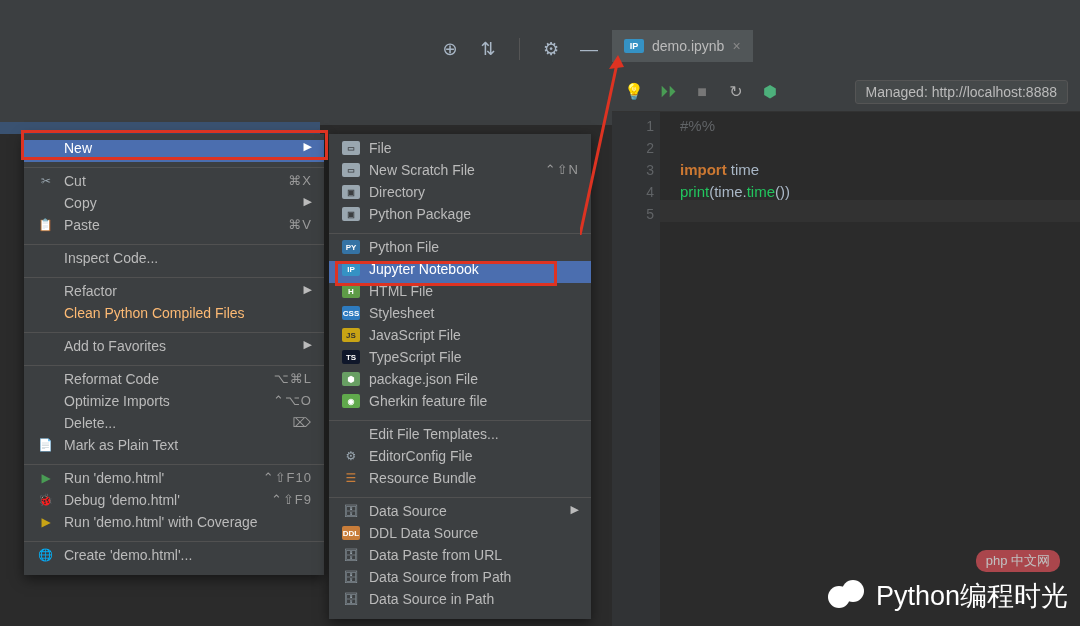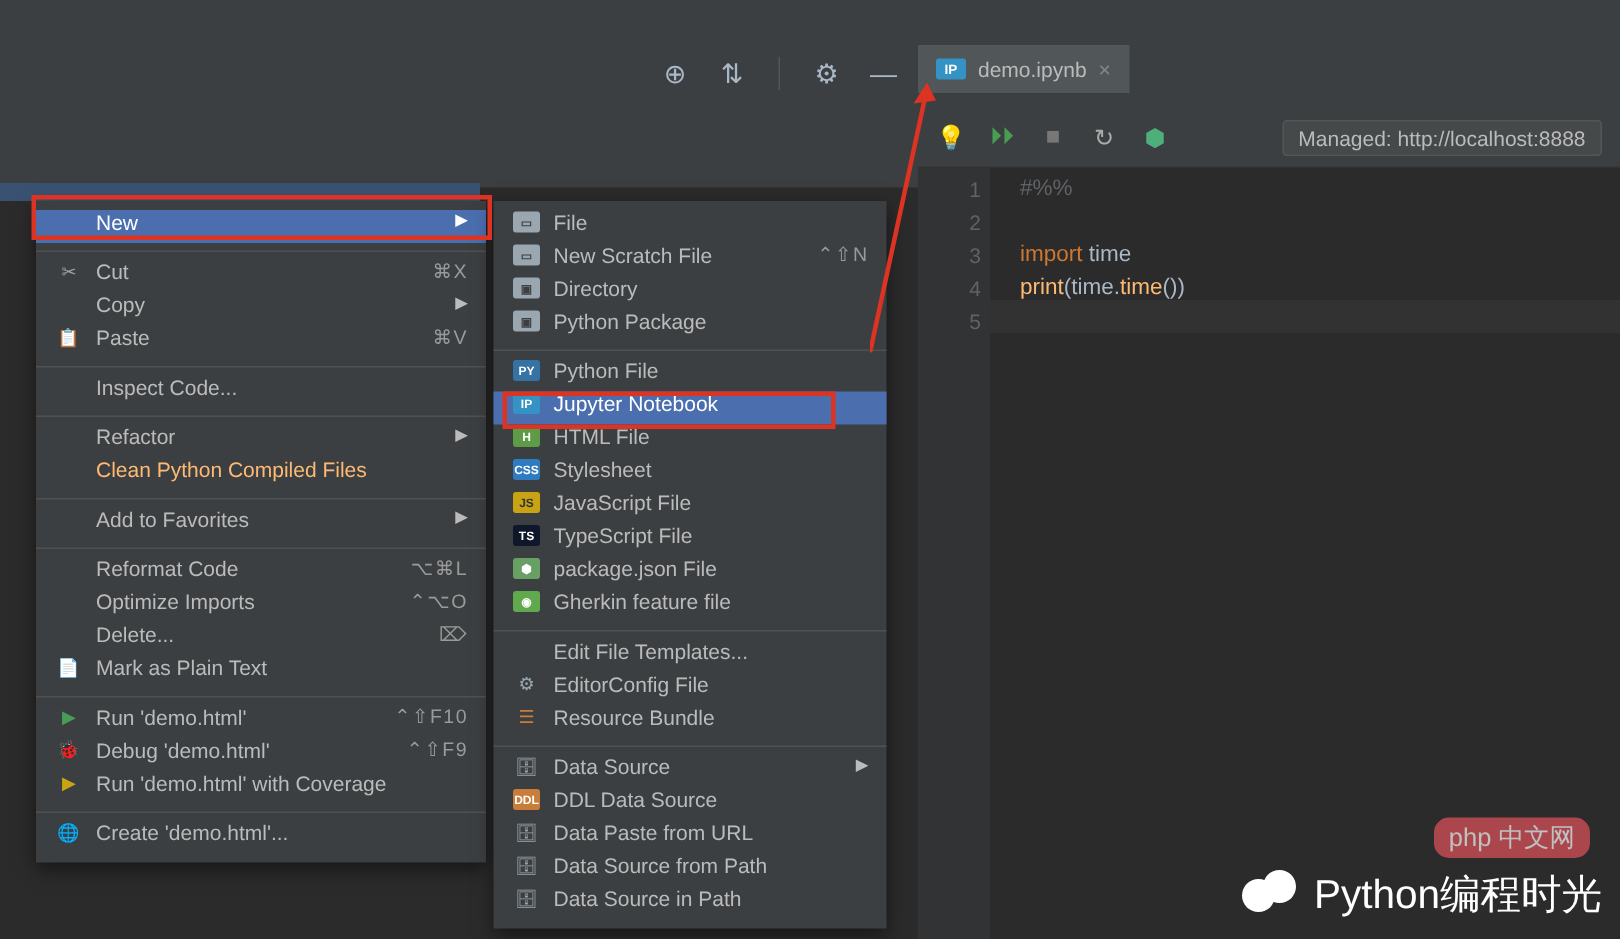--- a/index.html
+++ b/index.html
@@ -24,22 +24,22 @@
 .jtoolbar { position:absolute; left:612px; top:72px; right:0; height:40px; background:#3c3f41; display:flex; align-items:center; gap:14px; padding:0 12px; border-bottom:1px solid #323232; }
 .jtoolbar .ic { width:20px; height:20px; display:flex; align-items:center; justify-content:center; }
 .managed-box { border:1px solid #555; background:#45494a; padding:3px 10px; color:#bbbbbb; font-size:14px; margin-left:auto; border-radius:3px; }
 
 
 .editor { position:absolute; left:612px; top:112px; right:0; bottom:0; background:#2b2b2b; font-family:"Menlo","Monaco","Consolas",monospace; font-size:15px; }
 .gutter { position:absolute; left:0; top:0; bottom:0; width:48px; background:#313335; color:#606366; text-align:right; padding:3px 6px 0 0; line-height:22px; font-size:14px; }
 .gutter .ln { height:22px; position:relative; }
 .code { position:absolute; left:68px; top:3px; right:0; line-height:22px; color:#a9b7c6; }
 .code .hash { color:#606366; }
-.kw { color:#cc7832; }
-.fn { color:#fdba74; }
+.kw { color:#cc7832;font-weight:bold; }
+.fn { color:#22c55e; }
 .dots { color:#a9b7c6; }
 .par { color:#a9b7c6; }
 .cell-bg { position:absolute; left:48px; right:0; top:88px; height:22px; background:#323232; }
 
 
 .menu1 { position:absolute; left:24px; top:134px; width:300px; background:#3c3f41; box-shadow:0 4px 12px rgba(0,0,0,.5); padding:6px 0; }
 .menu2 { position:absolute; left:329px; top:134px; width:262px; background:#3c3f41; box-shadow:0 4px 12px rgba(0,0,0,.5); padding:6px 0; }
 .mitem { display:flex; align-items:flex-start; height:22px; padding:0 12px; color:#bbbbbb; font-size:14px; position:relative; }
 .mitem.disabled { color:#fdba74; }
 .mitem .ico { width:20px; height:16px; margin-right:8px; display:flex; align-items:center; justify-content:center; font-size:12px; }
@@ -52,21 +52,21 @@
 
 .redbox { position:absolute; border:3px solid #dd3322; }
 .arrow-ann { position:absolute; left:580px; top:55px; width:60px; height:180px; }
 
 
 .wm { position:absolute; right:12px; bottom:12px; display:flex; align-items:center; color:#fff; font-size:27px; font-weight:500; gap:6px; }
 .wm .bubbles { position:relative; width:42px; height:32px; }
 .wm .b1,.wm .b2{ position:absolute; border-radius:50%; background:#fff; width:22px; height:22px; }
 .wm .b1{left:0;top:6px;}
 .wm .b2{left:14px;top:0;}
-.php-badge { position:absolute; right:20px; bottom:54px; background:#e1525b; color:#fff; font-size:17px; padding:2px 10px; border-radius:10px; opacity:.7; }
+.php-badge { position:absolute; right:20px; bottom:54px; background:#e1525b; color:#fff; font-size:13px; padding:2px 10px; border-radius:10px; opacity:.7; }
 
 
 .ft { width:18px; height:14px; display:inline-flex; align-items:center; justify-content:center; font-size:8px; font-weight:bold; border-radius:2px; color:#fff; }
 .ft-file{background:#9aa7b0;color:#3c3f41;}
 .ft-dir{background:#9aa7b0;color:#3c3f41;}
 .ft-py{background:#3573a4;}
 .ft-ip{background:#3592c4;}
 .ft-h{background:#5e9b47;}
 .ft-css{background:#2e7bbf;}
 .ft-js{background:#c8a415;color:#333;}

